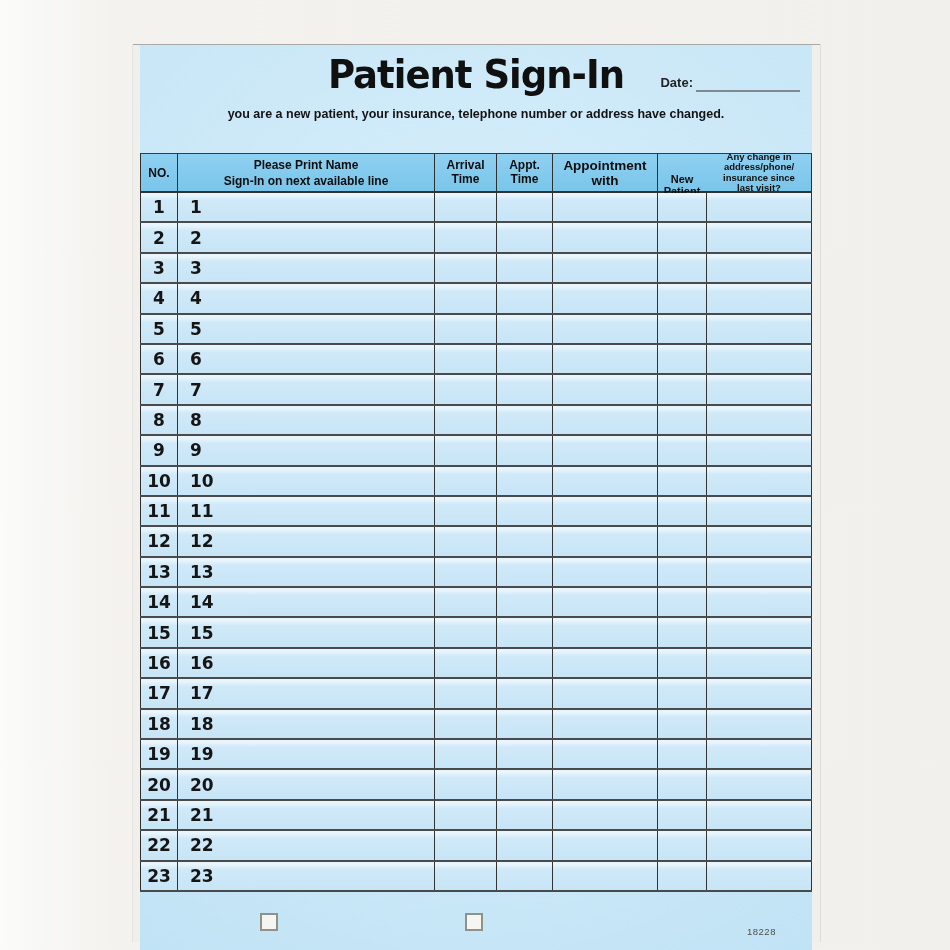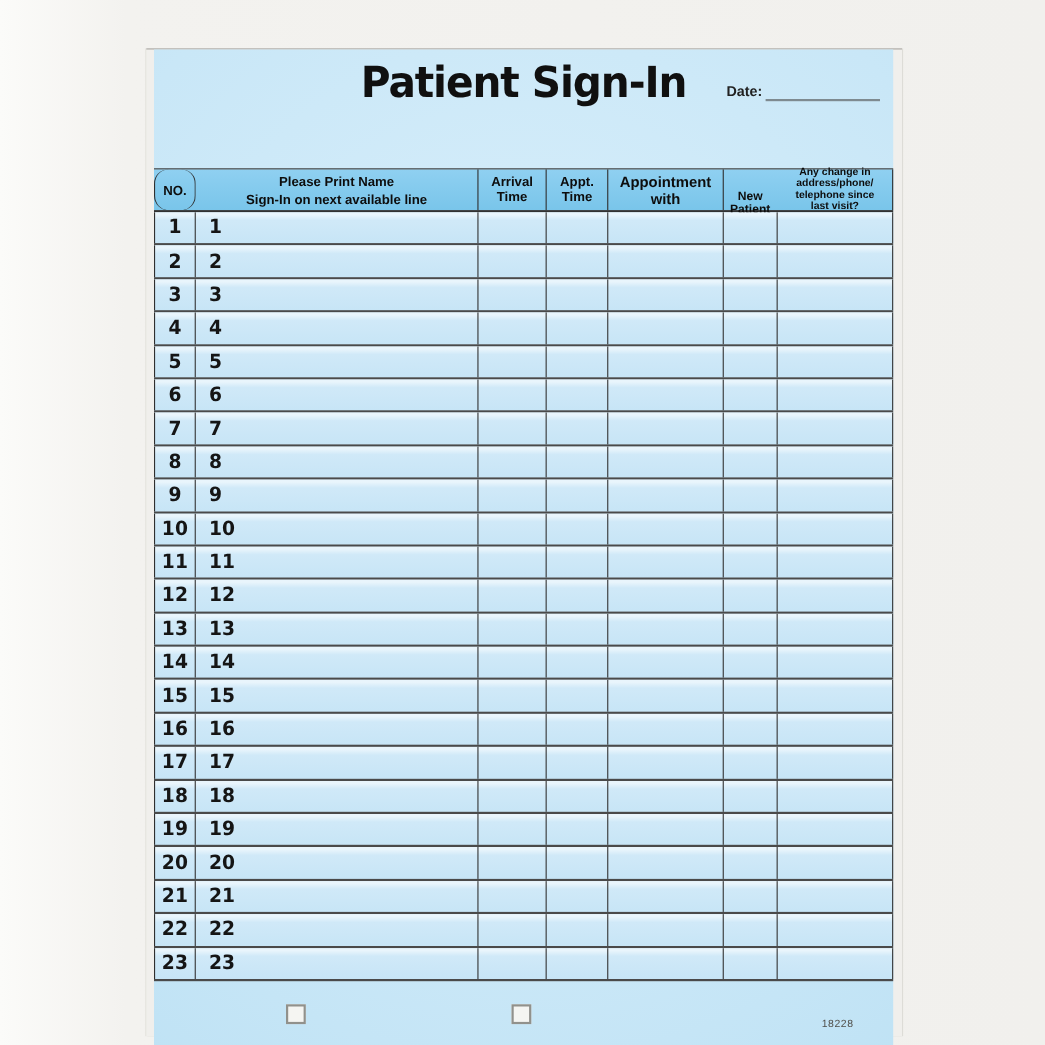--- a/index.html
+++ b/index.html
@@ -51,21 +51,21 @@
     text-align:center;color:#0d0d0d;font-weight:bold;
   }
   .hc span{display:block;}
   .col-no{width:38px;border-left:1px solid #2f2f2f;}
   .col-name{width:257px;}
   .col-arr{width:62px;}
   .col-appt{width:56px;}
   .col-with{width:105px;}
   .col-new{width:49px;}
   .col-chg{width:104px;flex:1;}
-  .hc.col-no{font-size:12px;border-radius:13px;}
+  .hc.col-no{font-size:12px;}
   .hc.col-name{font-size:12px;line-height:16px;}
   .hc.col-arr,.hc.col-appt{font-size:12px;line-height:13.5px;}
   .hc.col-with{font-size:13.5px;}
   .hc.col-new{font-size:11px;line-height:12px;margin-top:37px;}
   .hc.col-chg{font-size:9.5px;line-height:10.5px;}
   .rows{display:flex;flex-direction:column;width:672px;height:699px;}
   .prow{
     flex:1;display:flex;box-sizing:border-box;
     border-bottom:2px solid #4a4a4a;
     background:linear-gradient(180deg,#e9f5fc 0%,#e9f5fc 8%,#d0e9f8 26%,#c7e5f6 100%);
@@ -96,20 +96,21 @@
 <div class="paper">
   <div class="blue-form">
 
     <div class="banner">
       <h1 class="form-title">Patient Sign-In</h1>
       <div class="date-group">
         <span class="date-label">Date:</span>
         <span class="date-line"></span>
       </div>
       <div class="notice">
+        <p class="notice-l2">you are a new patient, your insurance, telephone number or address have changed.</p>
       </div>
     </div>
 
     <div class="sign-table">
       <div class="hrow">
         <div class="hc col-no">
           <span>NO.</span>
         </div>
         <div class="hc col-name">
           <span>Please Print Name</span>
@@ -127,21 +128,21 @@
           <span>Appointment with</span>
         </div>
         <div class="hc col-new">
           <span>New</span>
           <span>Patient</span>
           <span>(✓)</span>
         </div>
         <div class="hc col-chg">
           <span>Any change in</span>
           <span>address/phone/</span>
-          <span>telephone since</span>
+          <span>insurance since</span>
           <span>last visit?</span>
         </div>
       </div>
       <div class="rows">
           <div class="prow">
             <div class="c col-no">
               <span class="num">1</span>
             </div>
             <div class="c col-name">
               <span class="num">1</span>

